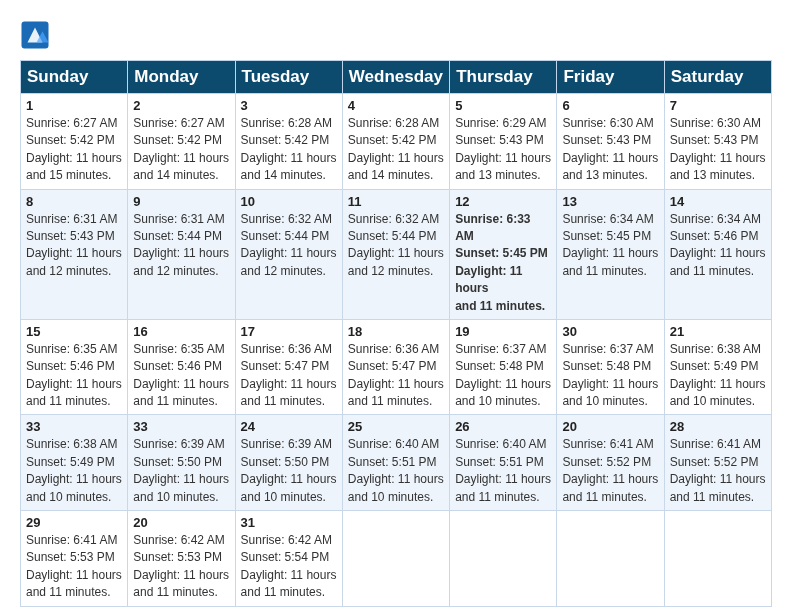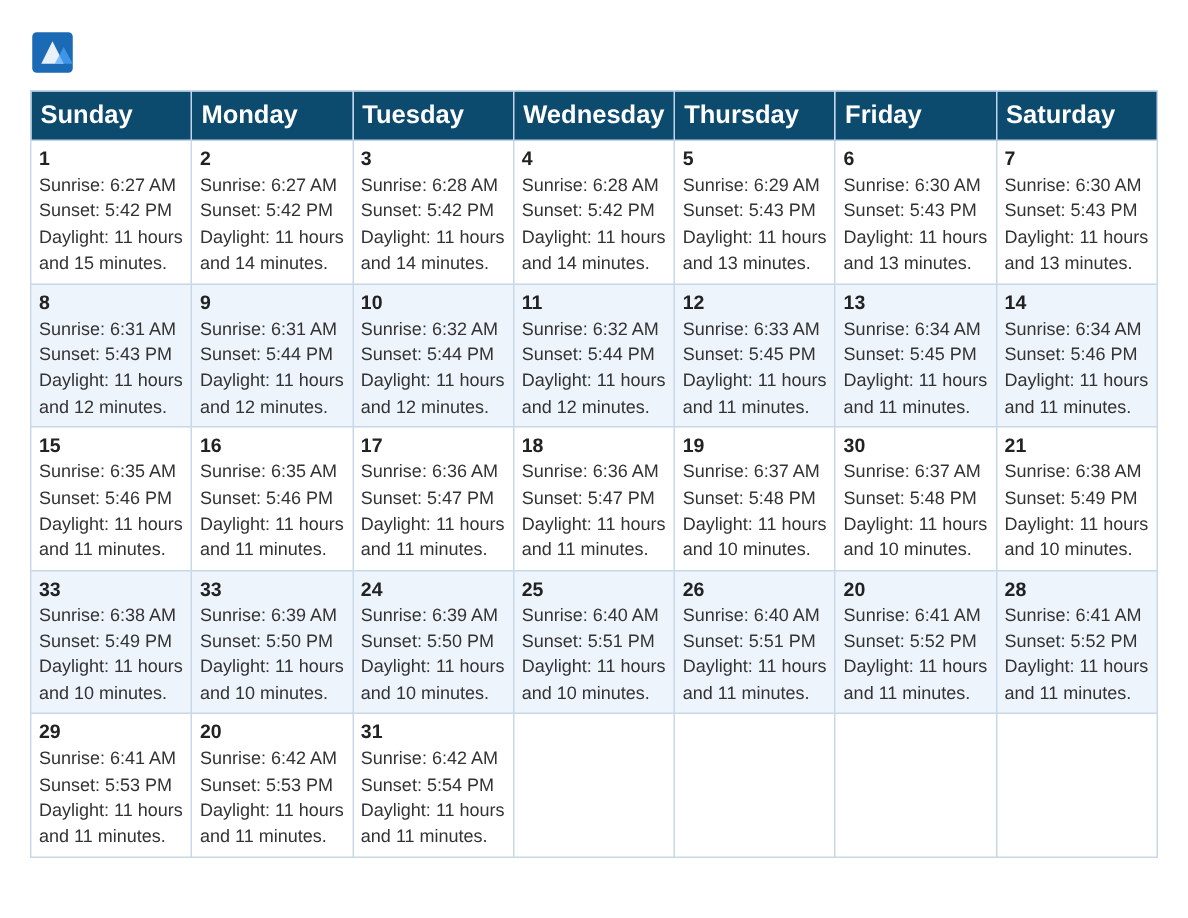--- a/index.html
+++ b/index.html
@@ -194,21 +194,21 @@
         </td>
         <td>
           <span class="day-num">11</span>
           <div class="cell-text" style="white-space: pre-line;">Sunrise: 6:32 AM
 Sunset: 5:44 PM
 Daylight: 11 hours
 and 12 minutes.</div>
         </td>
         <td>
           <span class="day-num">12</span>
-          <div class="cell-text" style="white-space: pre-line;">Sunrise: 6:33 AM
+          <div class="cell-text" style="white-space: pre-line; font-weight: bold;">Sunrise: 6:33 AM
 Sunset: 5:45 PM
 Daylight: 11 hours
 and 11 minutes.</div>
         </td>
         <td>
           <span class="day-num">13</span>
           <div class="cell-text" style="white-space: pre-line;">Sunrise: 6:34 AM
 Sunset: 5:45 PM
 Daylight: 11 hours
 and 11 minutes.</div>

